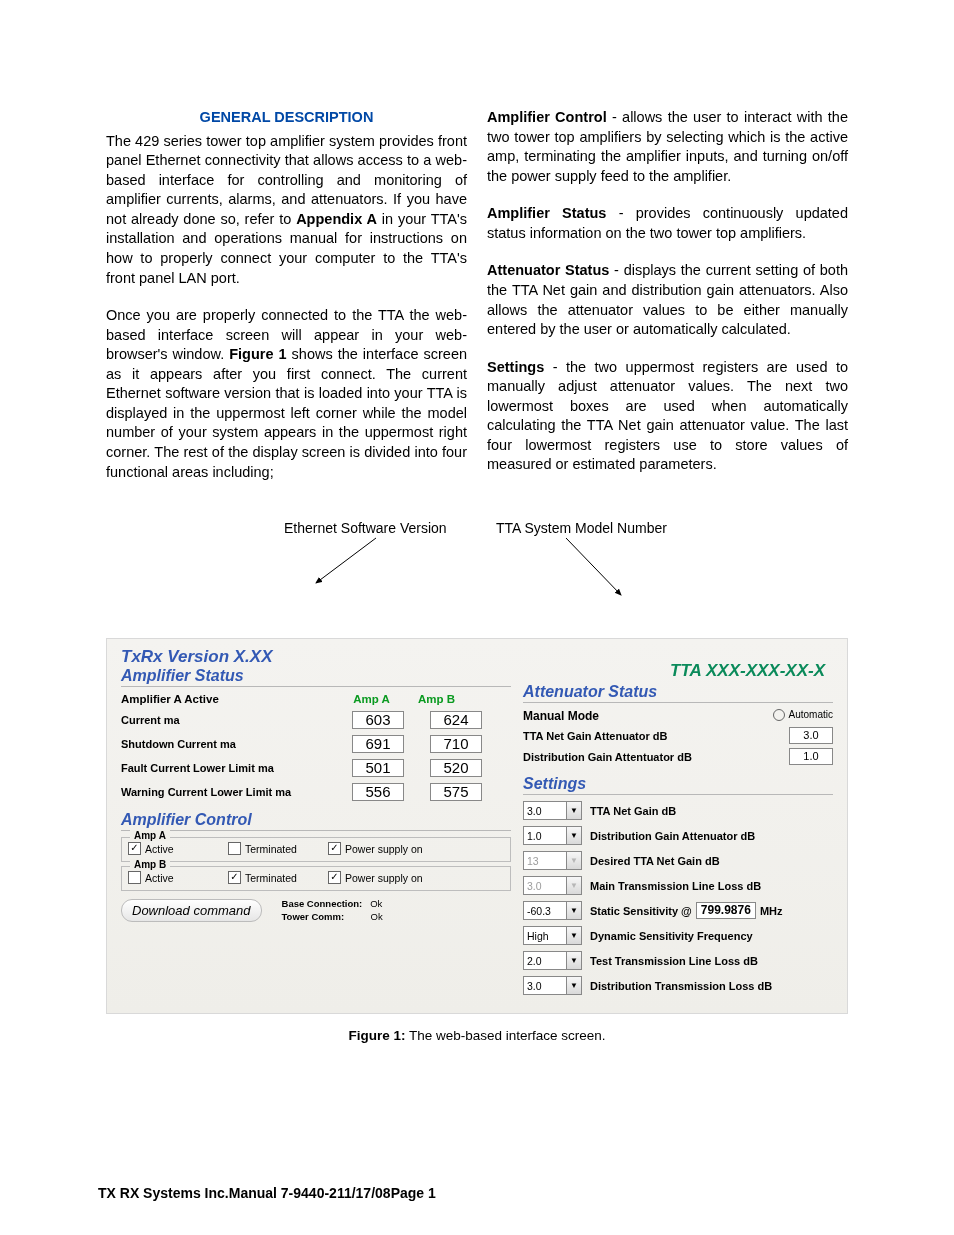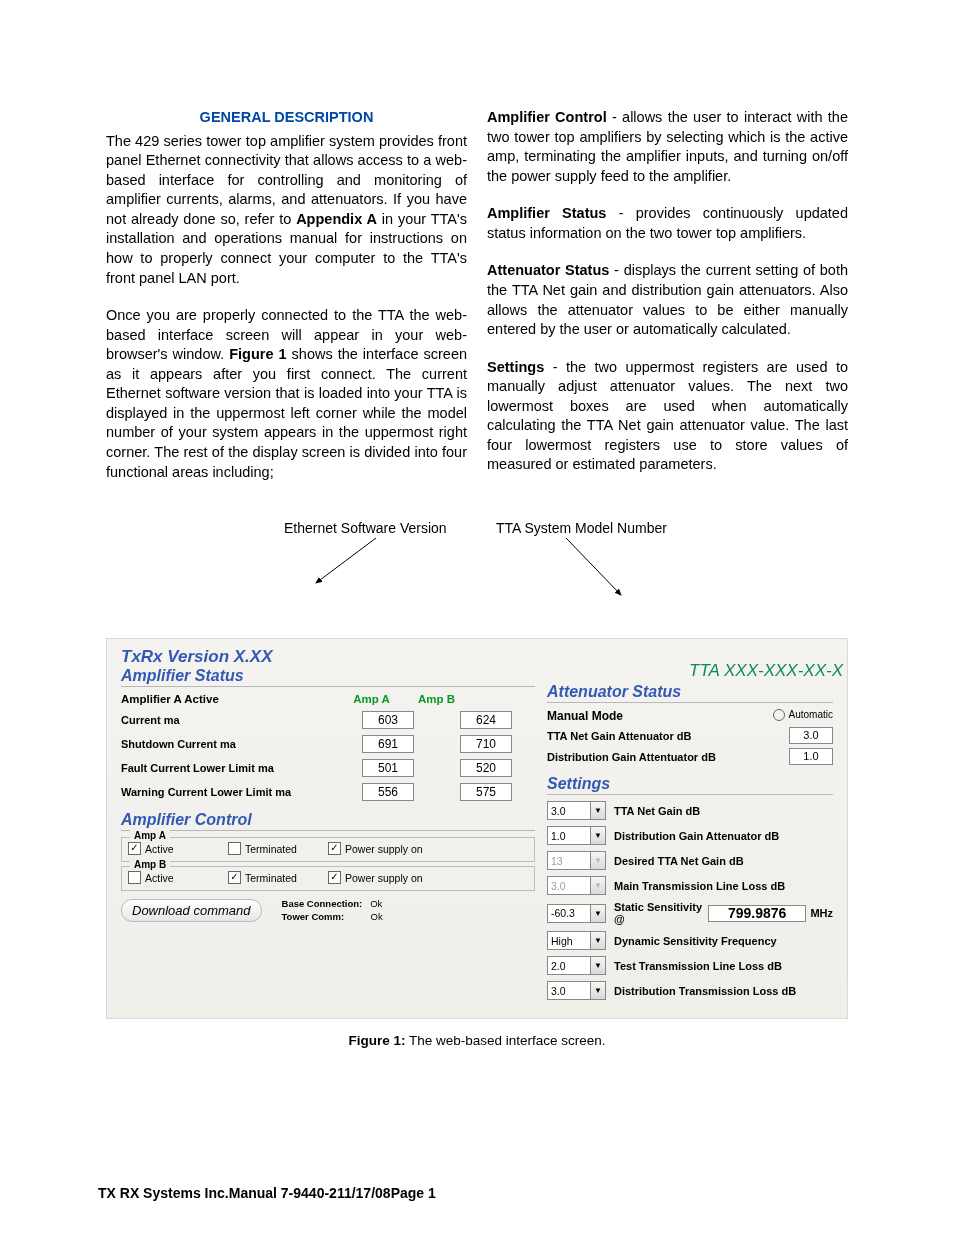--- a/index.html
+++ b/index.html
@@ -8,31 +8,31 @@
 .col{flex:1;text-align:justify;line-height:1.35;font-size:14.5px}
 .hdr{color:#0048a6;font-weight:bold;text-align:center;margin-bottom:4px}
 .col p{margin:0 0 18px 0}
 .callouts{position:relative;height:60px;margin-top:20px}
 .callout{position:absolute;font-size:14px}
 .callout.c1{left:178px;top:0}
 .callout.c2{left:390px;top:0}
 svg.arrows{position:absolute;left:0;top:0}
 .ui{margin-top:58px;border:1px solid #d9d9d9;background:linear-gradient(#f4f3f0,#efeee9);padding:8px 14px 12px 14px;position:relative;font-size:12px}
 .ver{font-family:Arial;font-style:italic;font-weight:bold;color:#3359b4;font-size:17px}
-.model{position:absolute;right:4px;top:22px;font-family:Arial;font-style:italic;font-weight:normal;color:#0a8a5a;font-size:17px}
+.model{position:absolute;right:22px;top:22px;font-family:Arial;font-style:italic;font-weight:bold;color:#0a8a5a;font-size:17px}
 .section-title{font-family:Arial;font-style:italic;font-weight:bold;color:#3359b4;font-size:16px;border-bottom:1px solid #b8b8b8;padding-bottom:1px;margin-bottom:6px}
 .ui-cols{display:flex;gap:12px}
 .ui-left{flex:0 0 390px}
 .ui-right{flex:1}
 .amp-head{display:flex;font-weight:bold;font-size:11.5px}
 .amp-head .lbl{flex:0 0 218px}
 .amp-head .c{flex:0 0 65px;text-align:center;color:#0a9a20;font-weight:bold}
 .row{display:flex;align-items:center;margin:6px 0}
 .row .lbl{flex:0 0 218px;font-weight:bold;font-size:11px}
-.row .box{width:50px;height:16px;border:1px solid #888;background:#fff;font-size:12px;text-align:center;margin:0 23px;line-height:16px}
+.row .box{width:50px;height:16px;border:1px solid #888;background:#fff;font-size:15px;text-align:center;margin:0 13px;line-height:16px}
 .ctrl{margin-top:10px}
 .fs{border:1px solid #bdbdbd;margin:4px 0;padding:4px 6px 6px 6px;position:relative}
 .fs-lbl{position:absolute;top:-8px;left:8px;background:#f0efe9;padding:0 4px;font-weight:bold;font-size:10px}
 .ck{display:inline-flex;align-items:center;font-size:10.5px}
 .ck .b{width:11px;height:11px;border:1px solid #666;background:#fff;margin-right:4px;font-size:10px;line-height:10px;text-align:center}
 .dl{display:flex;align-items:center;margin-top:6px}
 .dl .btn{font-style:italic;font-family:Arial;font-size:13px;padding:3px 10px;border:1px solid #bcbcbc;background:linear-gradient(#fff,#e6e6e6);border-radius:11px}
 .dl .stat{margin-left:20px;font-size:9.5px;line-height:1.4}
 .dl .stat b{font-weight:bold}
 .atten-mode{display:flex;align-items:flex-start}
@@ -40,21 +40,21 @@
 .atten-mode .rad{width:10px;height:10px;border:1px solid #666;border-radius:50%;margin-right:4px}
 .arow{display:flex;align-items:center;font-size:11px;font-weight:bold;margin:4px 0}
 .arow .al{flex:1}
 .arow .av{width:42px;border:1px solid #888;background:#fff;text-align:center;height:15px;line-height:15px;font-weight:normal}
 .srow{display:flex;align-items:center;margin:6px 0;font-size:11px;font-weight:bold}
 .sel{display:flex;align-items:center;border:1px solid #888;background:#fff;height:17px;margin-right:8px}
 .sel .sv{width:36px;padding:0 3px;font-size:10.5px;font-weight:normal;text-align:left}
 .sel .ar{width:14px;height:17px;border-left:1px solid #888;background:linear-gradient(#f7f7f7,#d9d9d9);font-size:8px;text-align:center;line-height:17px}
 .sel.dis .sv{color:#9c9c9c}
 .sel.dis .ar{color:#b7b7b7}
-.freqbox{border:1px solid #888;background:#fff;padding:0 19px;height:15px;line-height:15px;font-size:14px;margin:0 4px}
+.freqbox{border:1px solid #888;background:#fff;padding:0 4px;height:15px;line-height:15px;font-size:12px;margin:0 4px}
 .caption{text-align:center;font-size:13.5px;margin-top:14px}
 .footer{position:absolute;bottom:34px;left:98px;right:106px;display:flex;font-weight:bold;font-size:14px}
 </style>
 </head>
 <body>
 
 <div class="page">
   <div class="cols">
     <div class="col">
       <div class="hdr">GENERAL DESCRIPTION</div>

